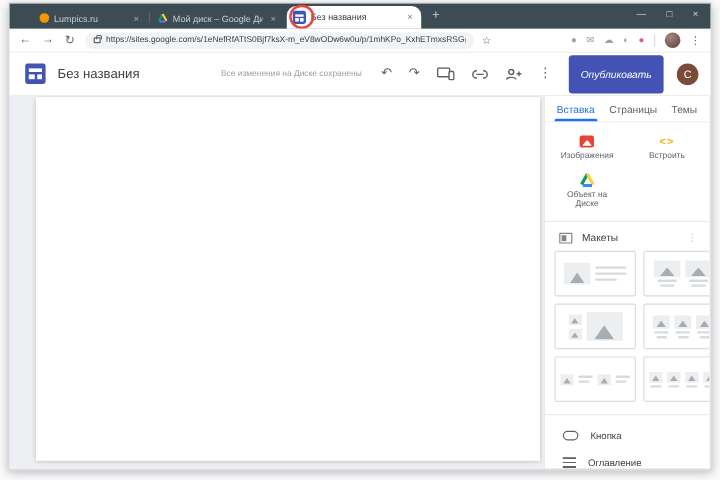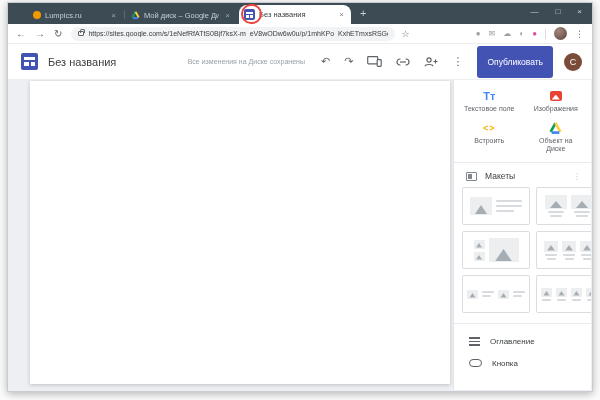--- a/index.html
+++ b/index.html
@@ -55,21 +55,21 @@
   .slogo i { position:absolute; background:#fff; }
   .slogo .b  { left:3px; top:4px; width:11px; height:2.5px; }
   .slogo .c1 { left:3px; top:8.5px; width:4.5px; height:4.5px; }
   .slogo .c2 { left:9.5px; top:8.5px; width:4.5px; height:4.5px; }
   .doc-title { font-size:11px; color:#3c4043; margin-left:10px; }
   .savestatus { margin-left:auto; font-size:7px; color:#9aa0a6; margin-right:16px; white-space:nowrap; }
   .abar-icons { display:flex; align-items:center; gap:14px; margin-right:14px; color:#5f6368; }
   .abar-icons .gly { font-size:11px; line-height:1; }
   .abar-icons svg { display:block; stroke:#5f6368; stroke-width:1.2; fill:none; }
   .publish { height:20px; padding:16px 10px; border-radius:3px; background:#4253b4; color:#fff;
-             font-size:8.5px; display:flex; align-items:center; border:none; }
+             font-size:8.5px; display:flex; align-items:center; border:none;font-style:italic; }
   .big-avatar { width:18px; height:18px; border-radius:50%; background:#7b4b3a; color:#fff;
                 font-size:9px; display:flex; align-items:center; justify-content:center; margin-left:11px; }
 
   
   .main { position:absolute; left:0; top:77px; right:0; bottom:0; background:#edeff2; overflow:hidden; }
   .canvas { position:absolute; left:22px; top:1px; width:420px; height:303px; background:#fff;
             box-shadow:0 1px 4px rgba(0,0,0,.2); }
   .banner { position:relative; width:100%; height:146px; background:#414e56; overflow:hidden; }
   .poly { position:absolute; inset:0; }
   .p1 { background:#38434b; clip-path:polygon(6% 0,40% 0,22% 88%); }
@@ -214,28 +214,27 @@
     <span class="big-avatar">С</span>
   </div>
 
   <div class="main">
 
     <div class="canvas">
       <div style="height:157px;background:#fff;"></div>
     </div>
 
     <div class="sidebar">
+      <div class="sb-tabs">
+        <span class="sb-tab active">Вставка</span>
+        <span class="sb-tab">Страницы</span>
+        <span class="sb-tab">Темы</span>
+      </div>
 
       <div class="ins-grid">
-        <div class="ins">
-          <div class="icon-line">
-              <span class="tt">Тт</span>
-            </div>
-          <div class="lbl">Текстовое поле</div>
-        </div>
         <div class="ins">
           <div class="icon-line">
               <span class="img-ic">
                 <i></i>
               </span>
             </div>
           <div class="lbl">Изображения</div>
         </div>
         <div class="ins">
           <div class="icon-line">
@@ -367,24 +366,24 @@
               </span>
               <span class="ln" style="width:9px;"></span>
             </span>
         </div>
       </div>
 
       <div class="sb-divider"></div>
 
       <div class="sb-list">
         <div class="sb-row">
+          <span class="btn-ic"></span>
+          <span class="lbl2">Кнопка</span>
+        </div>
+        <div class="sb-row">
           <span class="toc-ic"></span>
           <span class="lbl2">Оглавление</span>
         </div>
-        <div class="sb-row">
-          <span class="btn-ic"></span>
-          <span class="lbl2">Кнопка</span>
-        </div>
 
       </div>
     </div>
   </div>
 </div>
 
 </body></html>

